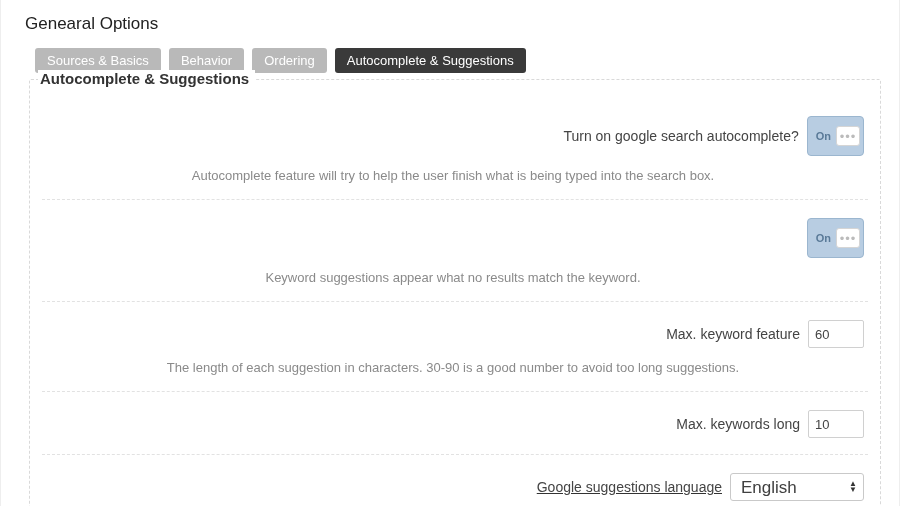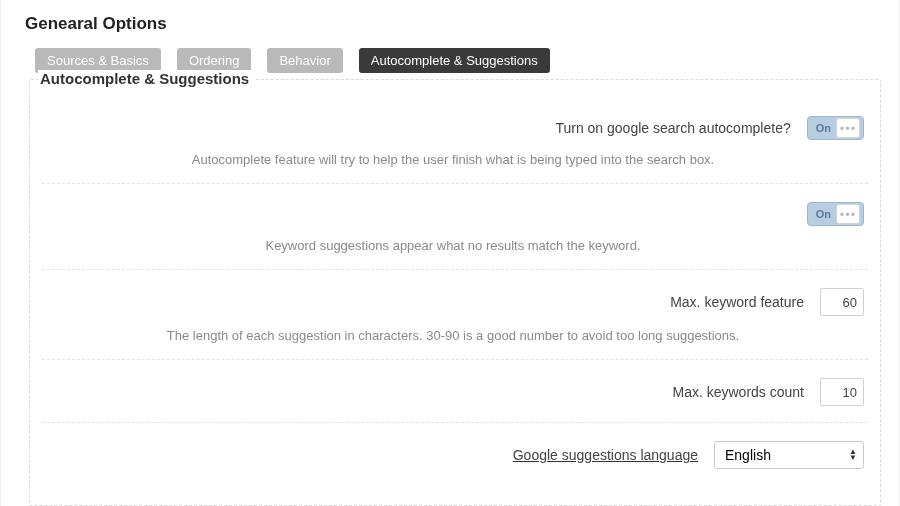--- a/index.html
+++ b/index.html
@@ -11,28 +11,28 @@
     color: #333;
     width: 900px;
   }
   .panel {
     border-left: 1px solid #eee;
     border-right: 1px solid #eee;
     padding: 10px 18px 20px 18px;
     min-height: 506px;
   }
   .page-title {
-    font-weight: bold;
+    font-weight: normal;
     font-size: 17px;
     color: #222;
     margin: 4px 0 14px 6px;
   }
   .tabs {
     display: flex;
-    gap: 16px;
+    gap: 8px;
     margin: 0 0 6px 16px;
   }
   .tab {
     background: #b9b9b9;
     color: #fff;
     font-size: 13px;
     padding: 6px 12px;
     border-radius: 3px;
     cursor: pointer;
     border: none;
@@ -61,21 +61,21 @@
   }
   .row {
     border-bottom: 1px dashed #e2e2e2;
     padding: 18px 4px 16px 4px;
   }
   .row:last-child { border-bottom: none; text-decoration: underline; }
   .row-main {
     display: flex;
     justify-content: flex-end;
     align-items: center;
-    gap: 16px;
+    gap: 8px;
   }
   .row-label {
     font-size: 14px;
     color: #444;
     text-align: right;
   }
   .row-desc {
     font-size: 13px;
     color: #8a8a8a;
     text-align: center;
@@ -83,21 +83,21 @@
     padding-right: 4px;
   }
   .toggle {
     display: inline-flex;
     align-items: center;
     background: #b8cde2;
     border: 1px solid #9bb6cf;
     border-radius: 4px;
     padding: 3px;
     min-width: 56px;
-    height: 24px;
+    height: 40px;
     cursor: pointer;
   }
   .toggle-label {
     font-size: 11px;
     color: #5a7a98;
     padding: 0 5px;
     font-weight: 600;
   }
   .toggle-knob {
     background: #fff;
@@ -107,42 +107,42 @@
     height: 20px;
     display: flex;
     align-items: center;
     justify-content: center;
     color: #bbb;
     font-size: 13px;
     line-height: 1;
     letter-spacing: 1px;
   }
   .num-input {
-    width: 44px;
+    width: 56px;
     height: 28px;
     border: 1px solid #d0d0d0;
     border-radius: 2px;
     padding: 0 6px;
     font-size: 13px;
     color: #444;
-    text-align: right;
+    text-align: left;
   }
   .select-wrap {
     position: relative;
     display: inline-block;
   }
   .select {
-    width: 150px;
+    width: 134px;
     height: 28px;
     border: 1px solid #c9c9c9;
     border-radius: 3px;
     background: #fff;
     padding: 0 22px 0 10px;
-    font-size: 14px;
-    color: #000000;
+    font-size: 17px;
+    color: #404040;
     appearance: none;
     -webkit-appearance: none;
     cursor: pointer;
   }
   .select-arrows {
     position: absolute;
     right: 7px;
     top: 50%;
     transform: translateY(-50%);
     pointer-events: none;
@@ -155,22 +155,22 @@
 </style>
 </head>
 <body>
 
 <div class="panel">
 
   <div class="page-title">Genearal Options</div>
 
   <div class="tabs">
     <button class="tab">Sources &amp; Basics</button>
+    <button class="tab">Behavior</button>
     <button class="tab">Ordering</button>
-    <button class="tab">Behavior</button>
     <button class="tab active">Autocomplete &amp; Suggestions</button>
   </div>
 
   <div class="section">
     <span class="section-title">Autocomplete &amp; Suggestions</span>
 
     
     <div class="row">
       <div class="row-main">
         <span class="row-label">Turn on google search autocomplete?</span>
@@ -198,21 +198,21 @@
       <div class="row-main">
         <span class="row-label">Max. keyword feature</span>
         <input class="num-input" type="text" value="60" style="">
       </div>
       <div class="row-desc">The length of each suggestion in characters. 30-90 is a good number to avoid too long suggestions.</div>
     </div>
 
     
     <div class="row">
       <div class="row-main">
-        <span class="row-label">Max. keywords count</span>
+        <span class="row-label">Max. keywords long</span>
         <input class="num-input" type="text" value="10" style="">
       </div>
     </div>
 
     
     <div class="row">
       <div class="row-main">
         <span class="row-label">Google suggestions language</span>
         <span class="select-wrap">
           <select class="select">

